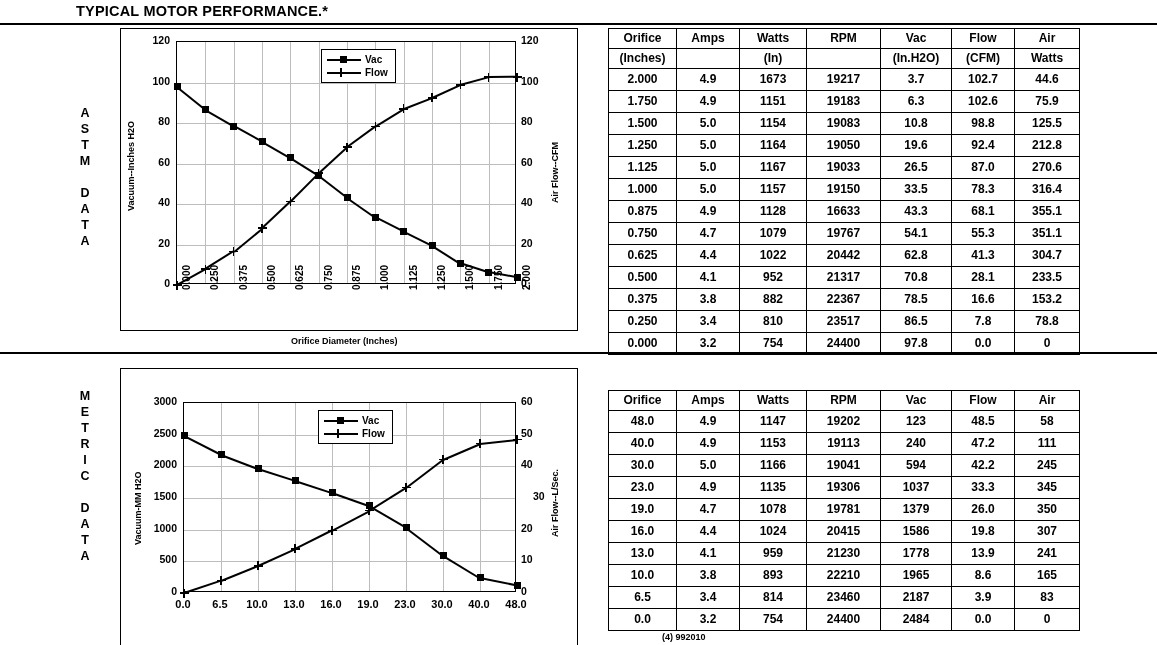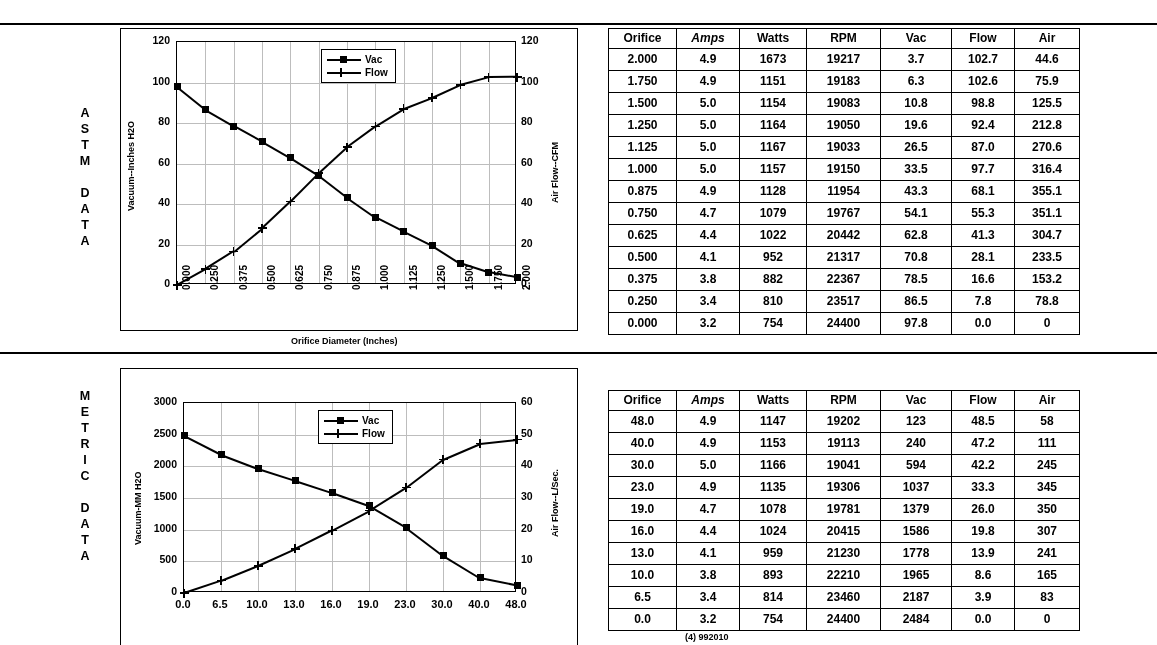--- a/index.html
+++ b/index.html
@@ -108,36 +108,37 @@
     padding:0;
     height:21px;
     line-height:21px;
   }
   table.dt th{
     font-size:12px;
     height:19px;line-height:19px;
   }
   table.dt td{font-size:12px;}
   .colw0{width:67px;margin-top:24px;}
-  .colw1{width:62px;font-style:italic;}
+  .colw1{width:62px;}
   .colw2{width:66px;}
   .colw3{width:73px;}
   .colw4{width:70px;}
   .colw5{width:62px;}
   .colw6{width:64px;}
 
   .midrule{position:absolute;left:0;width:1157px;height:2px;background:#000;}
   .footnote{position:absolute;font-size:9px;font-weight:bold;}
 </style>
 </head>
 <body>
 
 <div class="page">
 
   <div class="header">
+    <div class="hdr-title">TYPICAL MOTOR PERFORMANCE.*</div>
   </div>
   <div class="hdr-rule"></div>
 
   <div class="sidelabel" id="astm-side" style="left:74px;top:105px;">
       <span>A</span>
       <span>S</span>
       <span>T</span>
       <span>M</span>
       <span>&nbsp;</span>
       <span>D</span>
@@ -280,20 +281,29 @@
     <thead>
         <tr>
           <th class="colw0">Orifice</th>
           <th class="colw1">Amps</th>
           <th class="colw2">Watts</th>
           <th class="colw3">RPM</th>
           <th class="colw4">Vac</th>
           <th class="colw5">Flow</th>
           <th class="colw6">Air</th>
         </tr>
+        <tr>
+          <th>(Inches)</th>
+          <th>&nbsp;</th>
+          <th>(In)</th>
+          <th>&nbsp;</th>
+          <th>(In.H2O)</th>
+          <th>(CFM)</th>
+          <th>Watts</th>
+        </tr>
       </thead>
     <tbody>
         <tr>
           <td>2.000</td>
           <td>4.9</td>
           <td>1673</td>
           <td>19217</td>
           <td>3.7</td>
           <td>102.7</td>
           <td>44.6</td>
@@ -333,28 +343,28 @@
           <td>26.5</td>
           <td>87.0</td>
           <td>270.6</td>
         </tr>
         <tr>
           <td>1.000</td>
           <td>5.0</td>
           <td>1157</td>
           <td>19150</td>
           <td>33.5</td>
-          <td>97.7</td>
+          <td>78.3</td>
           <td>316.4</td>
         </tr>
         <tr>
           <td>0.875</td>
           <td>4.9</td>
           <td>1128</td>
-          <td>11954</td>
+          <td>16633</td>
           <td>43.3</td>
           <td>68.1</td>
           <td>355.1</td>
         </tr>
         <tr>
           <td>0.750</td>
           <td>4.7</td>
           <td>1079</td>
           <td>19767</td>
           <td>54.1</td>
@@ -492,21 +502,21 @@
   <div class="tick-y" style="left: 16px; top: 216px; width: 40px;">0</div>
       <div class="tick-y" style="left: 16px; top: 184.333px; width: 40px;">500</div>
       <div class="tick-y" style="left: 16px; top: 152.667px; width: 40px;">1000</div>
       <div class="tick-y" style="left: 16px; top: 121px; width: 40px;">1500</div>
       <div class="tick-y" style="left: 16px; top: 89.3333px; width: 40px;">2000</div>
       <div class="tick-y" style="left: 16px; top: 57.6667px; width: 40px;">2500</div>
       <div class="tick-y" style="left: 16px; top: 26px; width: 40px;">3000</div>
       <div class="tick-y" style="left: 400px; top: 216px; width: 40px; text-align: left;">0</div>
       <div class="tick-y" style="left: 400px; top: 184.333px; width: 40px; text-align: left;">10</div>
       <div class="tick-y" style="left: 400px; top: 152.667px; width: 40px; text-align: left;">20</div>
-      <div class="tick-y" style="left: 400px; top: 121px; width: 40px; text-align: left;">30</div>
+      <div class="tick-y" style="left: 412px; top: 121px; width: 40px; text-align: left;">30</div>
       <div class="tick-y" style="left: 400px; top: 89.3333px; width: 40px; text-align: left;">40</div>
       <div class="tick-y" style="left: 400px; top: 57.6667px; width: 40px; text-align: left;">50</div>
       <div class="tick-y" style="left: 400px; top: 26px; width: 40px; text-align: left;">60</div>
       <div class="tick-x-flat" style="left: 42px; top: 229px; width: 40px;">0.0</div>
       <div class="tick-x-flat" style="left: 79px; top: 229px; width: 40px;">6.5</div>
       <div class="tick-x-flat" style="left: 116px; top: 229px; width: 40px;">10.0</div>
       <div class="tick-x-flat" style="left: 153px; top: 229px; width: 40px;">13.0</div>
       <div class="tick-x-flat" style="left: 190px; top: 229px; width: 40px;">16.0</div>
       <div class="tick-x-flat" style="left: 227px; top: 229px; width: 40px;">19.0</div>
       <div class="tick-x-flat" style="left: 264px; top: 229px; width: 40px;">23.0</div>
@@ -632,15 +642,15 @@
           <td>3.2</td>
           <td>754</td>
           <td>24400</td>
           <td>2484</td>
           <td>0.0</td>
           <td>0</td>
         </tr>
       </tbody>
   </table>
 
-  <div class="footnote" style="left:685px;top:632px;">(4)  992010</div>
+  <div class="footnote" style="left:662px;top:632px;">(4)  992010</div>
 
 </div>
 
 </body></html>

